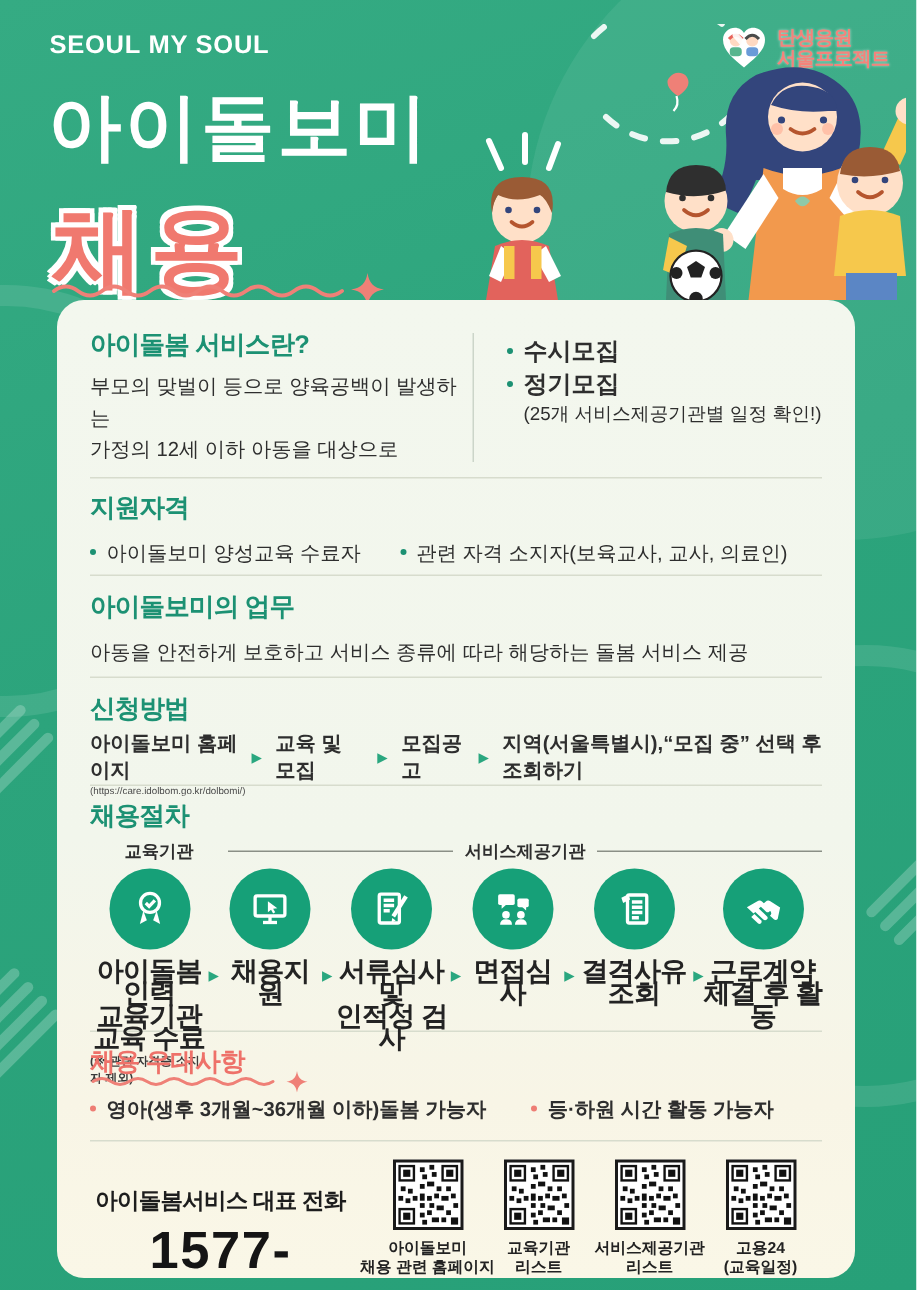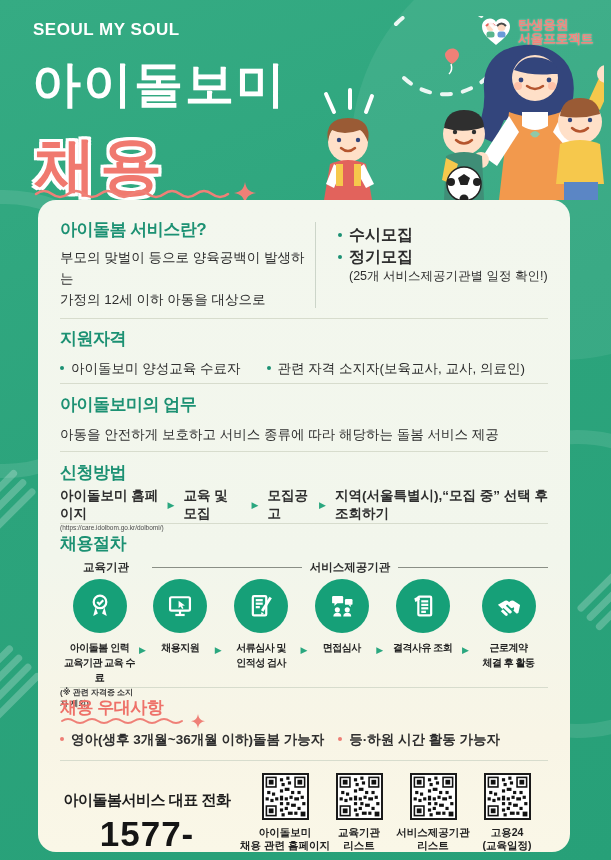--- a/index.html
+++ b/index.html
@@ -50,29 +50,29 @@
 
   .sec5{height:155px;padding-top:8px;}
   .grp-row{display:flex;align-items:center;margin-top:4px;height:16px;}
   .grp1{width:92px;text-align:center;color:#2e2e2e;font-size:11.5px;font-weight:800;}
   .grp2{flex:1;display:flex;align-items:center;gap:8px;color:#2e2e2e;font-size:11.5px;font-weight:800;}
   .gline{flex:1;height:1px;background:#8a8f86;}
   .proc-row{display:flex;margin-top:4px;}
   .p-step{width:92px;display:flex;flex-direction:column;align-items:center;}
   .p-step.w80{width:80px;}
   .p-circle{width:54px;height:54px;border-radius:50%;background:#16a078;display:flex;align-items:center;justify-content:center;}
-  .p-lbl{margin-top:7px;text-align:center;color:#232323;font-size:10px;line-height:15px;font-weight:800;letter-spacing:-.5px;}
+  .p-lbl{margin-top:7px;text-align:center;color:#232323;font-size:18px;line-height:15px;font-weight:800;letter-spacing:-.5px;}
   .p-lbl span:empty{display:none;}
   .p-lbl span{display:block;}
   .p-note2{margin-top:2px;color:#3a3a3a;font-size:8px;font-weight:700;}
   .p-arrow{color:#2aa77f;font-size:9px;margin-top:66px;width:8px;text-align:center;}
 
   .sec6{height:64px;padding-top:8px;position:relative;}
   .pink-head{color:#ee7169;font-weight:900;font-size:17px;letter-spacing:-.5px;display:inline-block;}
-  .pref-row{display:flex;gap:14px;margin-top:12px;color:#2e2e2e;font-size:13.5px;font-weight:700;}
+  .pref-row{display:flex;gap:30px;margin-top:12px;color:#2e2e2e;font-size:13.5px;font-weight:700;}
 
   .foot{display:flex;padding-top:12px;}
   .phone{width:196px;text-align:center;padding-top:18px;}
   .phone-lbl{color:#1d1d1d;font-size:15px;font-weight:800;letter-spacing:-.5px;}
   .phone-num{color:#151515;font-size:35px;font-weight:900;letter-spacing:1px;margin-top:4px;}
   .qr-row{flex:1;display:flex;justify-content:space-between;padding:0 4px 0 14px;}
   .qr-item{display:flex;flex-direction:column;align-items:center;width:74px;}
   .qr-box{width:47px;height:47px;background:#fff;border:2px solid #1a1a1a;box-sizing:border-box;}
   .qr-lbl{margin-top:6px;text-align:center;color:#222;font-size:10.5px;line-height:13px;font-weight:700;white-space:nowrap;}
 </style>

